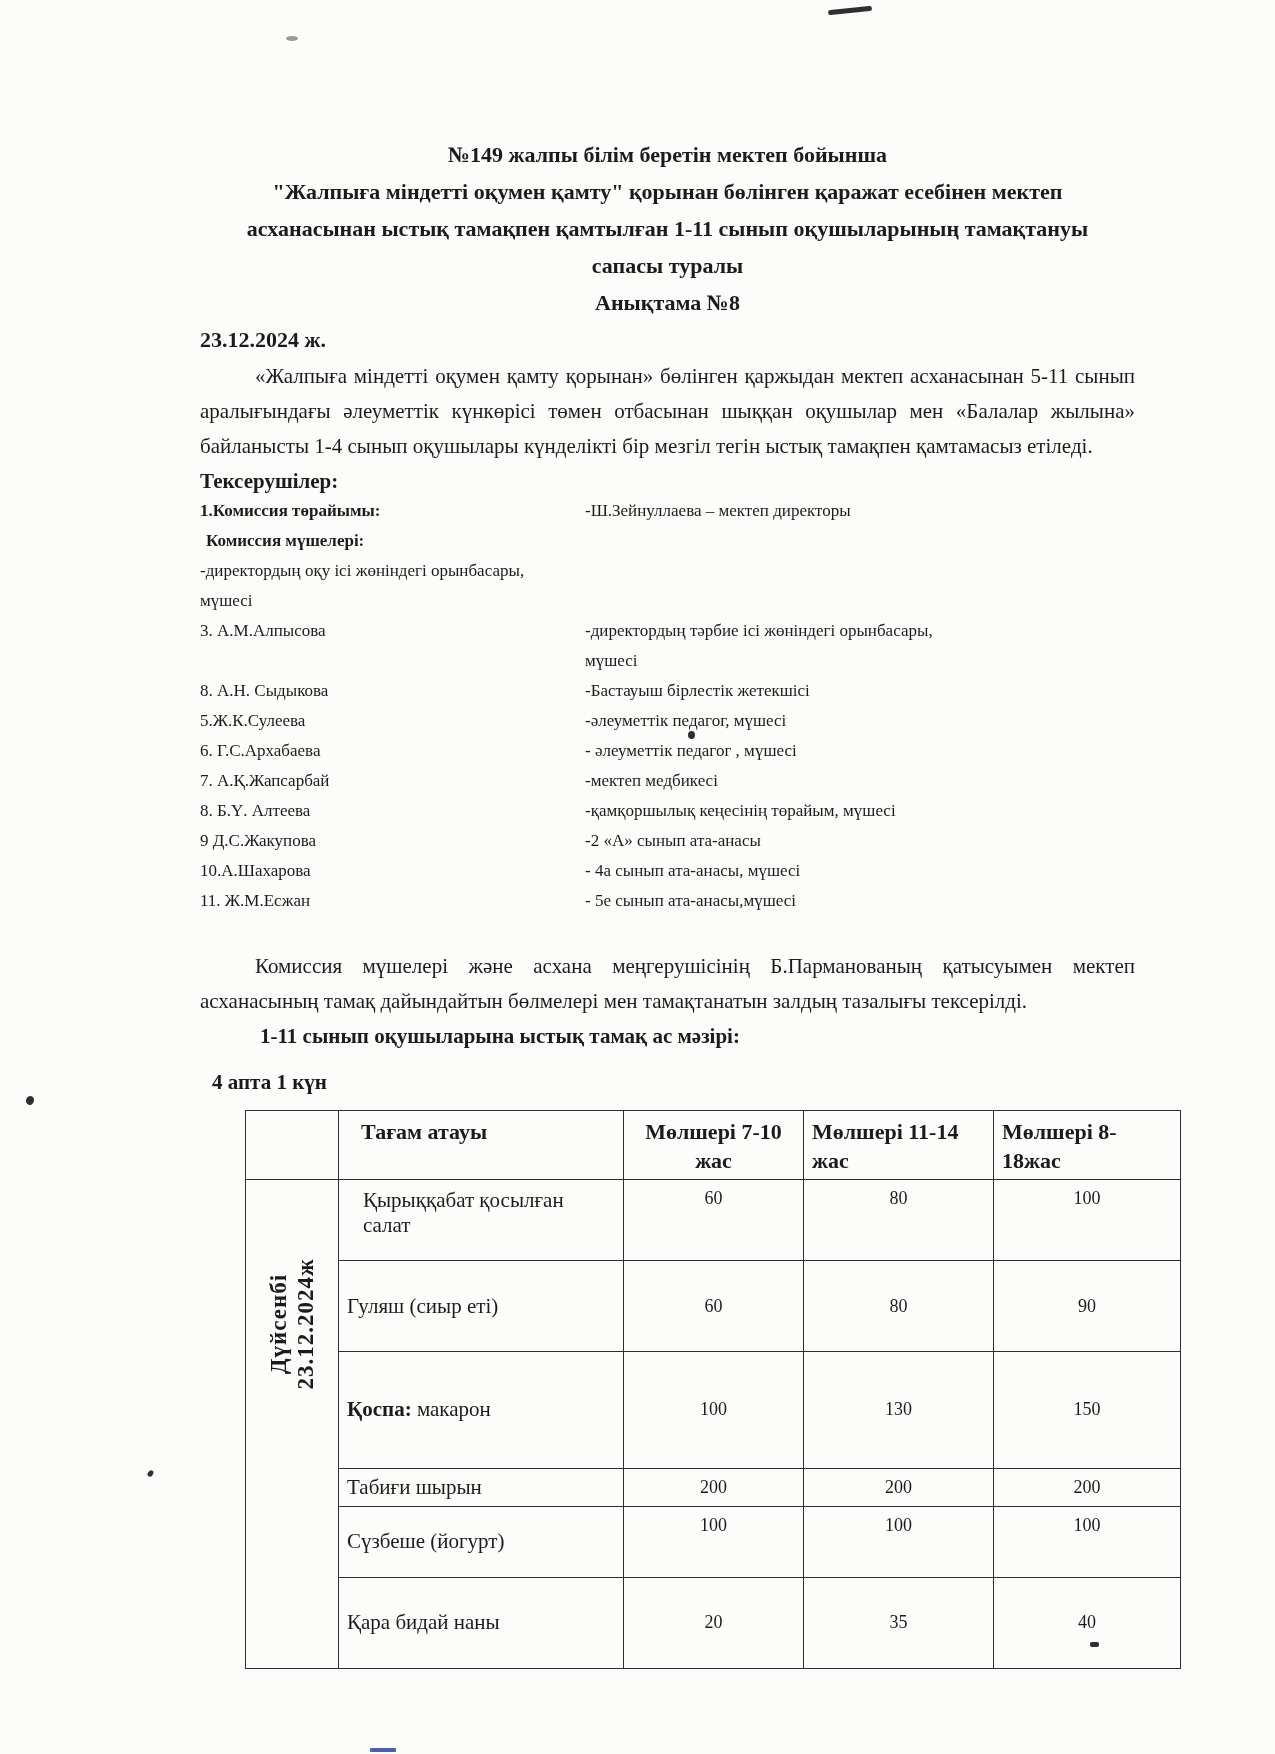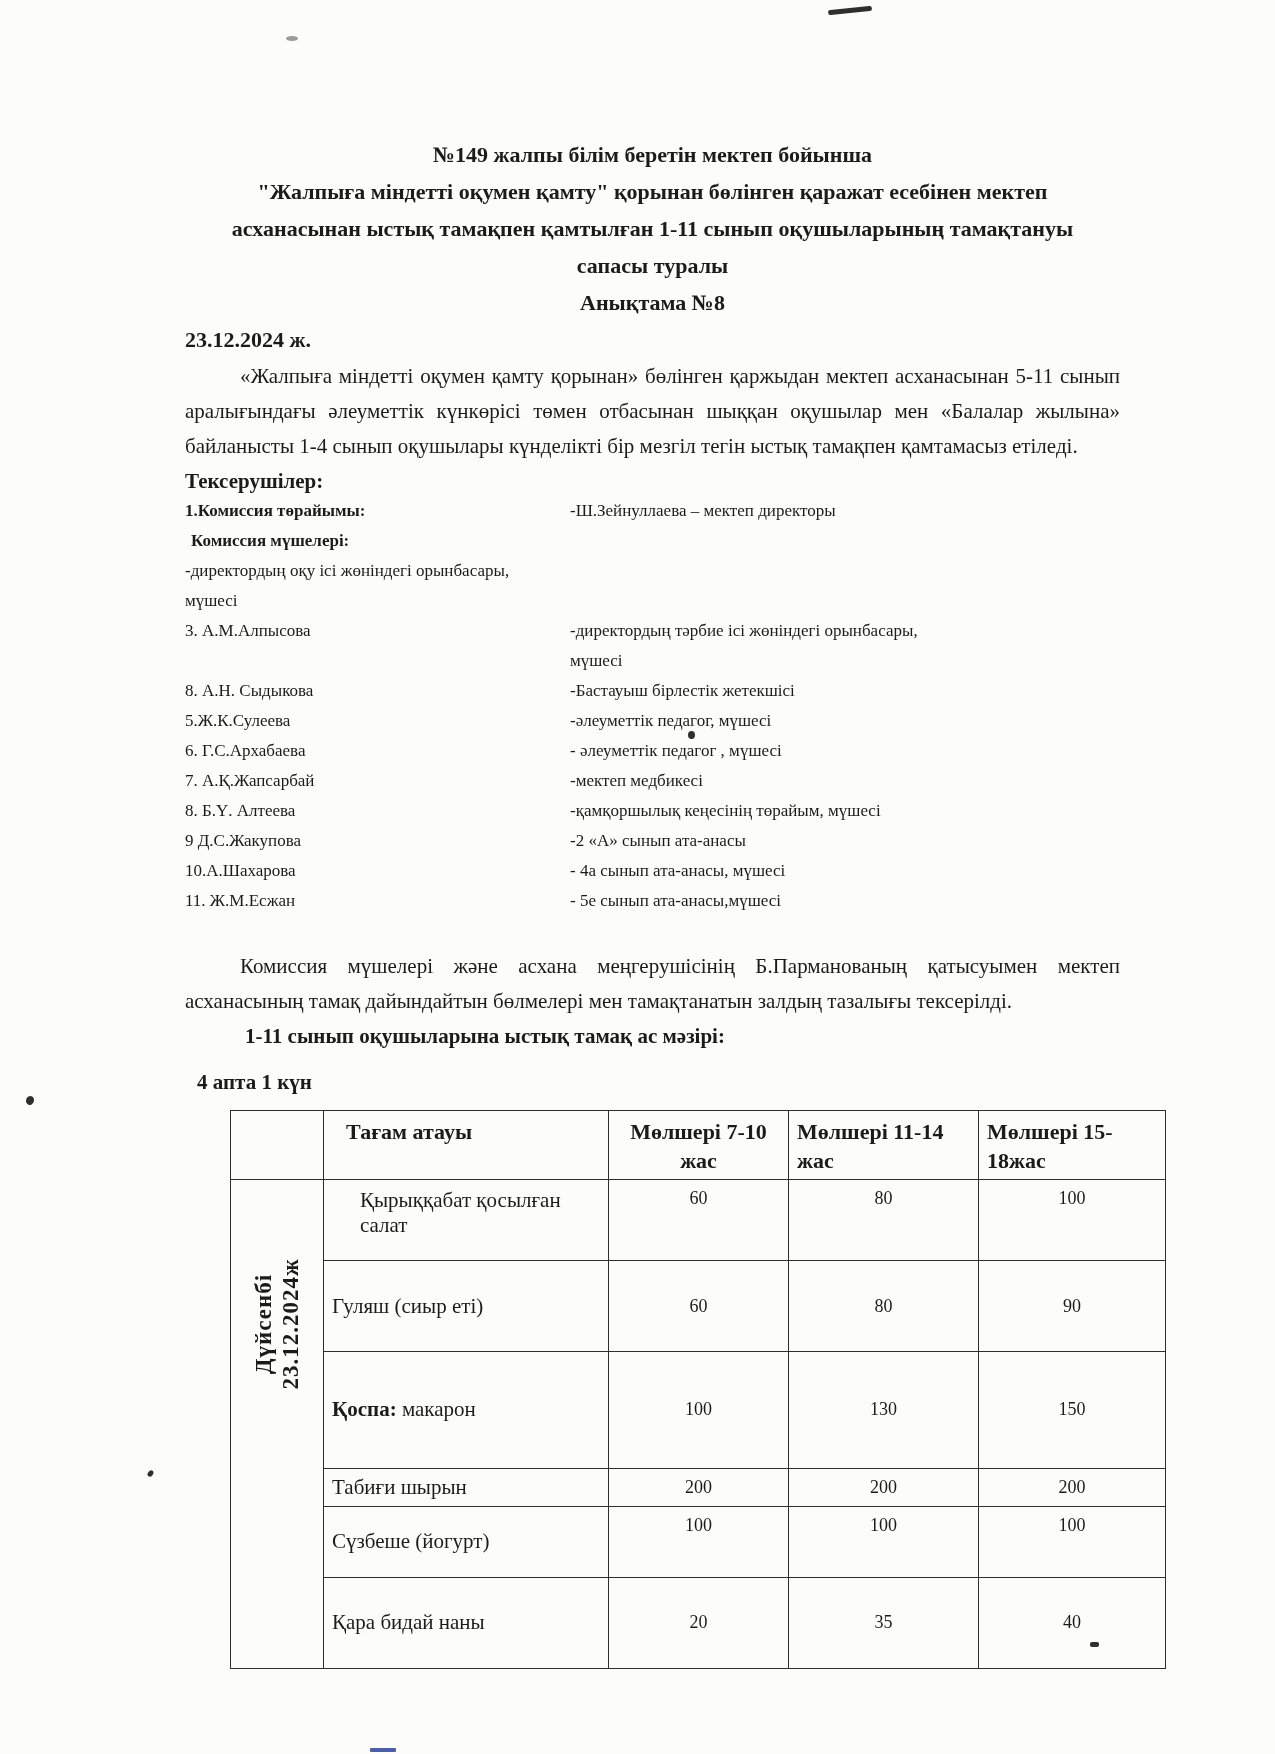--- a/index.html
+++ b/index.html
@@ -7,21 +7,21 @@
     position:relative;
     width:1275px; height:1754px;
     margin:0 auto;
     background:#fcfcfa;
     font-family:"Liberation Serif", serif;
     color:#1b1b1b;
     overflow:hidden;
   }
   .content {
     position:absolute;
-    left:185px; top:136px;
+    left:200px; top:136px;
     width:935px;
   }
   
   .title-block { text-align:center; font-weight:bold; font-size:22px; line-height:37px; }
   
   .doc-date { font-weight:bold; font-size:22px; line-height:38px; }
   
   .para {
     font-size:21px; line-height:35px;
     text-align:justify; text-indent:55px;
@@ -63,21 +63,21 @@
   table.menu th {
     font-weight:bold; font-size:22px;
     text-align:left; vertical-align:top;
     white-space:pre-line; line-height:29px;
     padding-top:6px;
   }
   table.menu th.th-center { text-align:center; }
   table.menu td.num { text-align:center; font-size:18px; }
   table.menu td.top { vertical-align:top; padding-top:8px; }
   table.menu td.dish { padding-left:8px; }
-  table.menu td.dish.indent { padding-left:36px; vertical-align:top; padding-top:8px; }
+  table.menu td.dish.indent { padding-left:24px; vertical-align:top; padding-top:8px; }
   tr.r-head { height:58px; }
   tr.r1 { height:80px; }
   tr.r2 { height:90px; }
   tr.r3 { height:115px; }
   tr.r4 { height:38px; }
   tr.r5 { height:70px; }
   tr.r6 { height:90px; }
   td.day-cell { padding:0; }
   .day-wrap {
     height:480px; display:flex;
@@ -190,21 +190,21 @@
           <col class="c-c">
       </colgroup>
       <tbody>
           <tr class="r-head">
         <th></th>
         <th style="padding-left:22px;">Тағам атауы</th>
         <th class="th-center">Мөлшері 7-10
 жас</th>
         <th>Мөлшері 11-14
 жас</th>
-        <th>Мөлшері 15-
+        <th>Мөлшері 8-
 18жас</th>
       </tr>
       <tr class="r1">
         <td class="day-cell" rowspan="6">
           <div class="day-wrap">
             <div class="day-rot">Дүйсенбі
 23.12.2024ж</div>
           </div>
         </td>
         <td class="dish indent">Қырыққабат қосылған салат</td>

